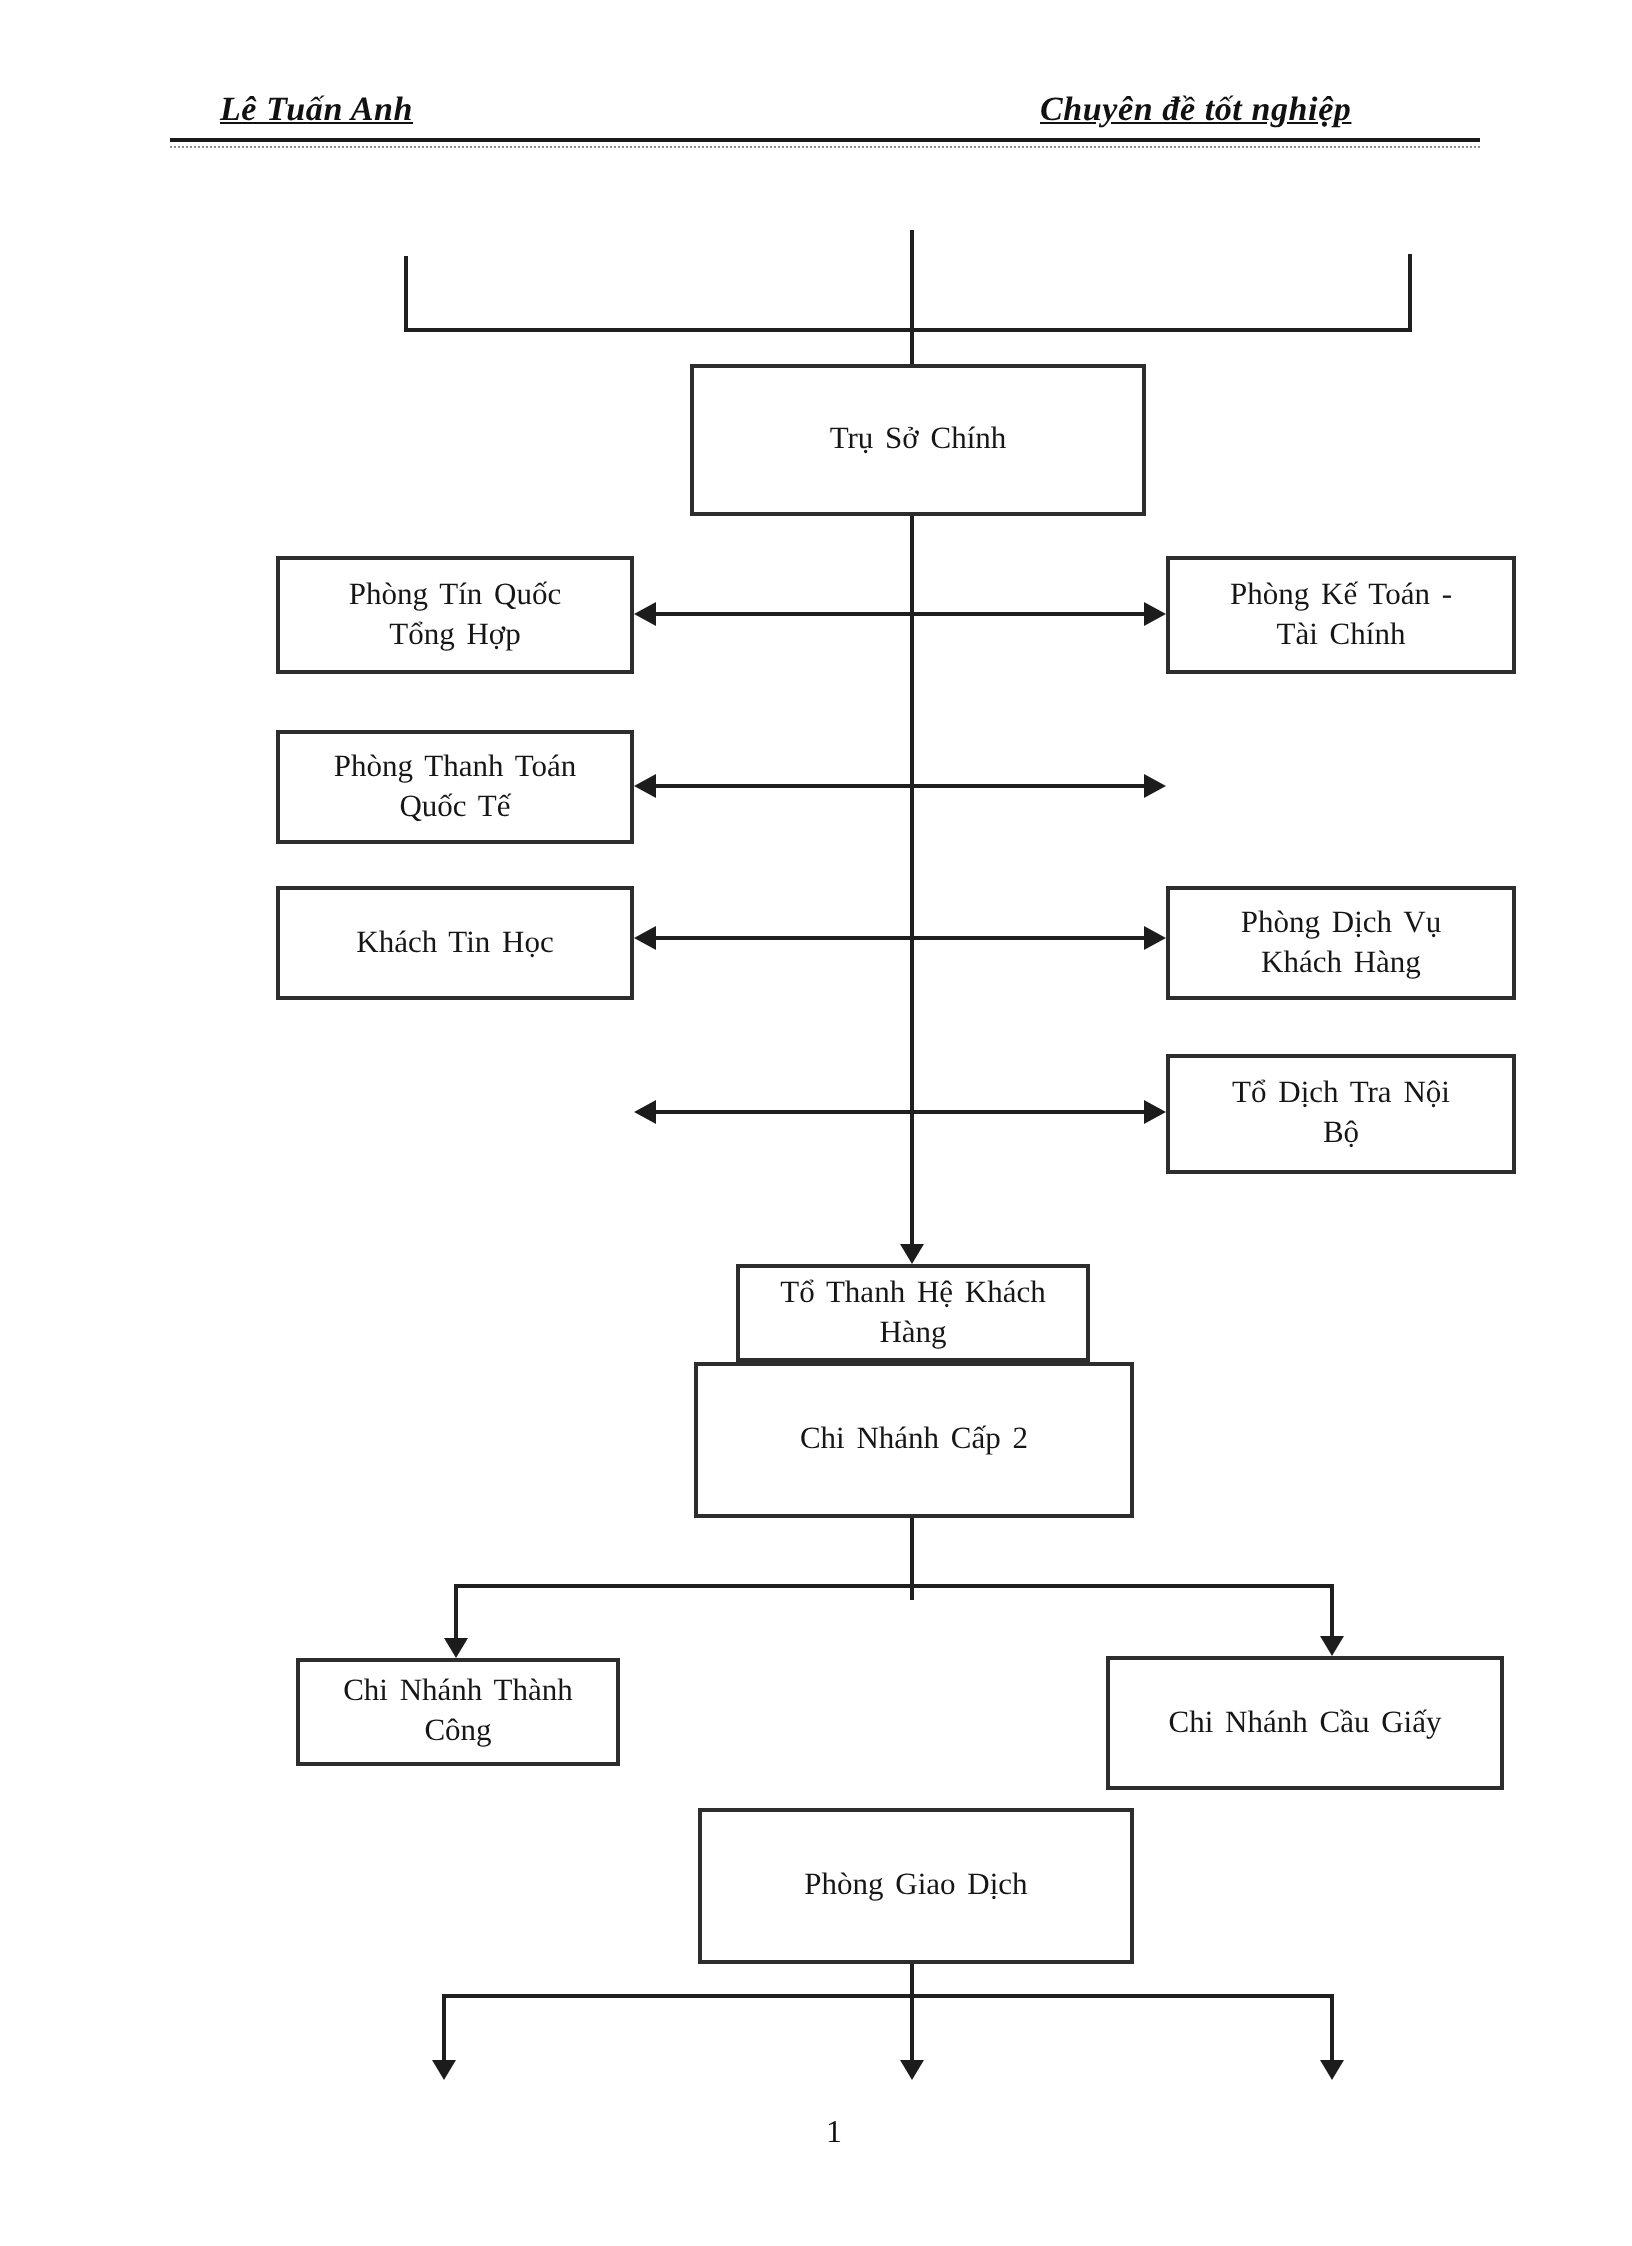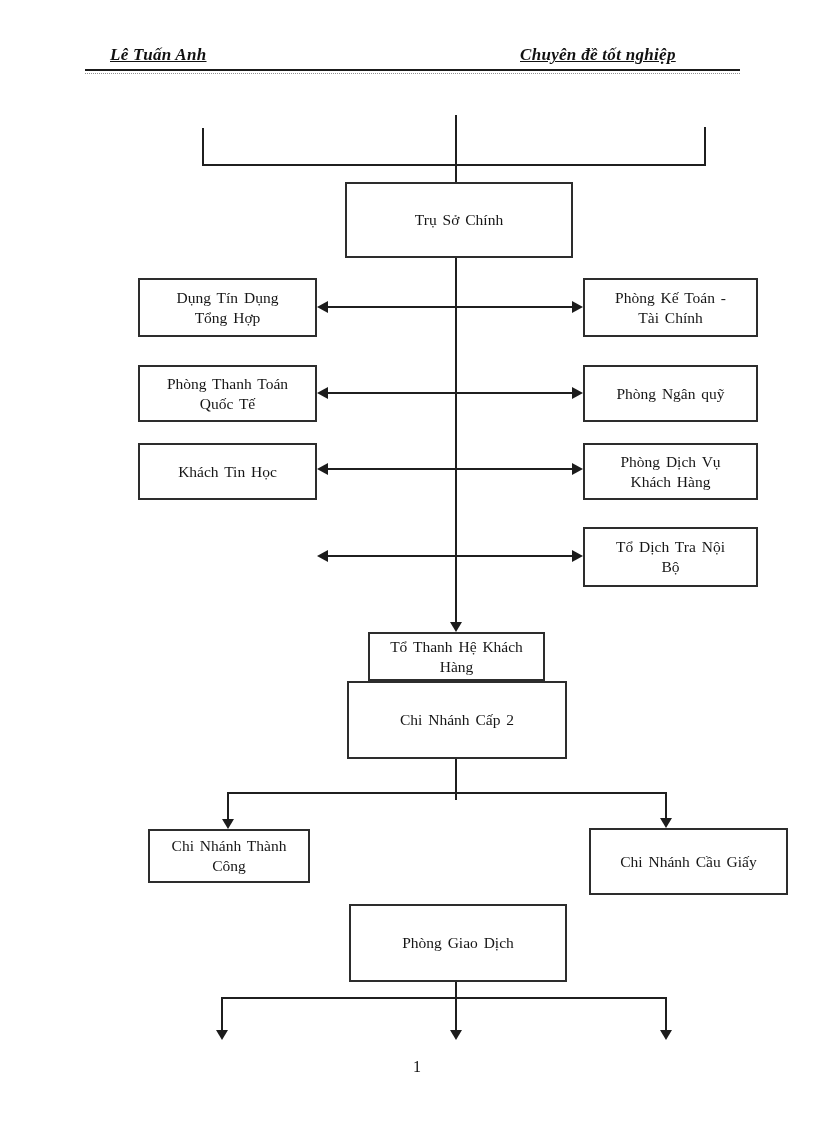--- a/index.html
+++ b/index.html
@@ -58,31 +58,30 @@
   <div class="line" style="left:455px; top:115px; width:2px; height:143px;"></div>
   <div class="line" style="left:202px; top:164px; width:504px; height:2px;"></div>
   <div class="line" style="left:202px; top:128px; width:2px; height:38px;"></div>
   <div class="line" style="left:704px; top:127px; width:2px; height:39px;"></div>
 
   <div class="line" style="left:455px; top:258px; width:2px; height:364px;"></div>
   <div class="ah ah-down" style="left:450px; top:622px;"></div>
 
   <div class="box" style="left:345px; top:182px; width:228px; height:76px;">Trụ Sở Chính</div>
 
-  <div class="box" style="left:138px; top:278px; width:179px; height:59px;">Dụng Tín Dụng
+  <div class="box" style="left:138px; top:278px; width:179px; height:59px;">Phòng Tín Quốc
 Tổng Hợp</div>
   <div class="box" style="left:583px; top:278px; width:175px; height:59px;">Phòng Kế Toán -
 Tài Chính</div>
   <div class="line" style="left:320px; top:306px; width:260px; height:2px;"></div>
   <div class="ah ah-left" style="left:317px; top:301px;"></div>
   <div class="ah ah-right" style="left:572px; top:301px;"></div>
 
   <div class="box" style="left:138px; top:365px; width:179px; height:57px;">Phòng Thanh Toán
 Quốc Tế</div>
-  <div class="box" style="left:583px; top:365px; width:175px; height:57px;">Phòng Ngân quỹ</div>
   <div class="line" style="left:320px; top:392px; width:260px; height:2px;"></div>
   <div class="ah ah-left" style="left:317px; top:387px;"></div>
   <div class="ah ah-right" style="left:572px; top:387px;"></div>
 
   <div class="box" style="left:138px; top:443px; width:179px; height:57px;">Khách Tin Học</div>
   <div class="box" style="left:583px; top:443px; width:175px; height:57px;">Phòng Dịch Vụ
 Khách Hàng</div>
   <div class="line" style="left:320px; top:468px; width:260px; height:2px;"></div>
   <div class="ah ah-left" style="left:317px; top:463px;"></div>
   <div class="ah ah-right" style="left:572px; top:463px;"></div>
@@ -99,21 +98,21 @@
 
   <div class="line" style="left:455px; top:759px; width:2px; height:41px;"></div>
   <div class="line" style="left:227px; top:792px; width:440px; height:2px;"></div>
   <div class="line" style="left:227px; top:792px; width:2px; height:29px;"></div>
   <div class="line" style="left:665px; top:792px; width:2px; height:28px;"></div>
   <div class="ah ah-down" style="left:222px; top:819px;"></div>
   <div class="ah ah-down" style="left:660px; top:818px;"></div>
 
   <div class="box" style="left:148px; top:829px; width:162px; height:54px;">Chi Nhánh Thành
 Công</div>
-  <div class="box" style="left:553px; top:828px; width:199px; height:67px;margin-left:36px;">Chi Nhánh Cầu Giấy</div>
+  <div class="box" style="left:553px; top:828px; width:199px; height:67px;">Chi Nhánh Cầu Giấy</div>
 
   <div class="box" style="left:349px; top:904px; width:218px; height:78px;">Phòng Giao Dịch</div>
 
   <div class="line" style="left:455px; top:982px; width:2px; height:50px;"></div>
   <div class="line" style="left:221px; top:997px; width:446px; height:2px;"></div>
   <div class="line" style="left:221px; top:997px; width:2px; height:35px;"></div>
   <div class="line" style="left:665px; top:997px; width:2px; height:35px;"></div>
   <div class="ah ah-down" style="left:216px; top:1030px;"></div>
   <div class="ah ah-down" style="left:450px; top:1030px;"></div>
   <div class="ah ah-down" style="left:660px; top:1030px;"></div>

